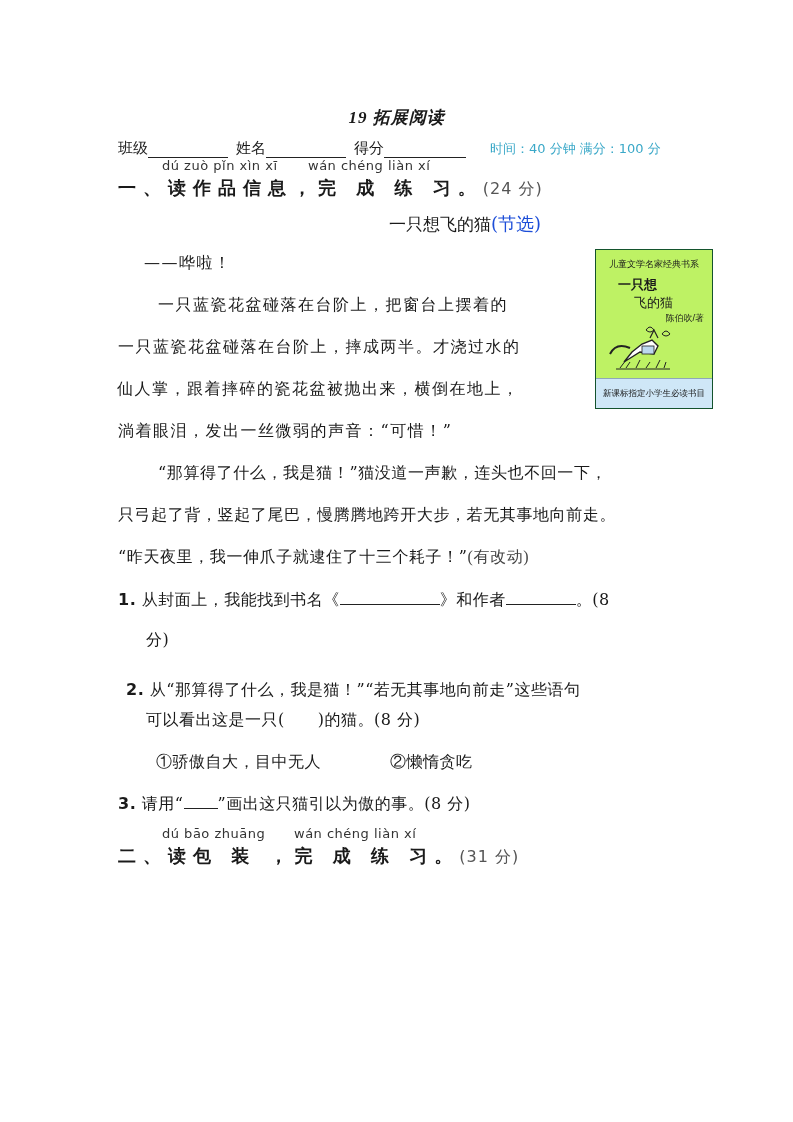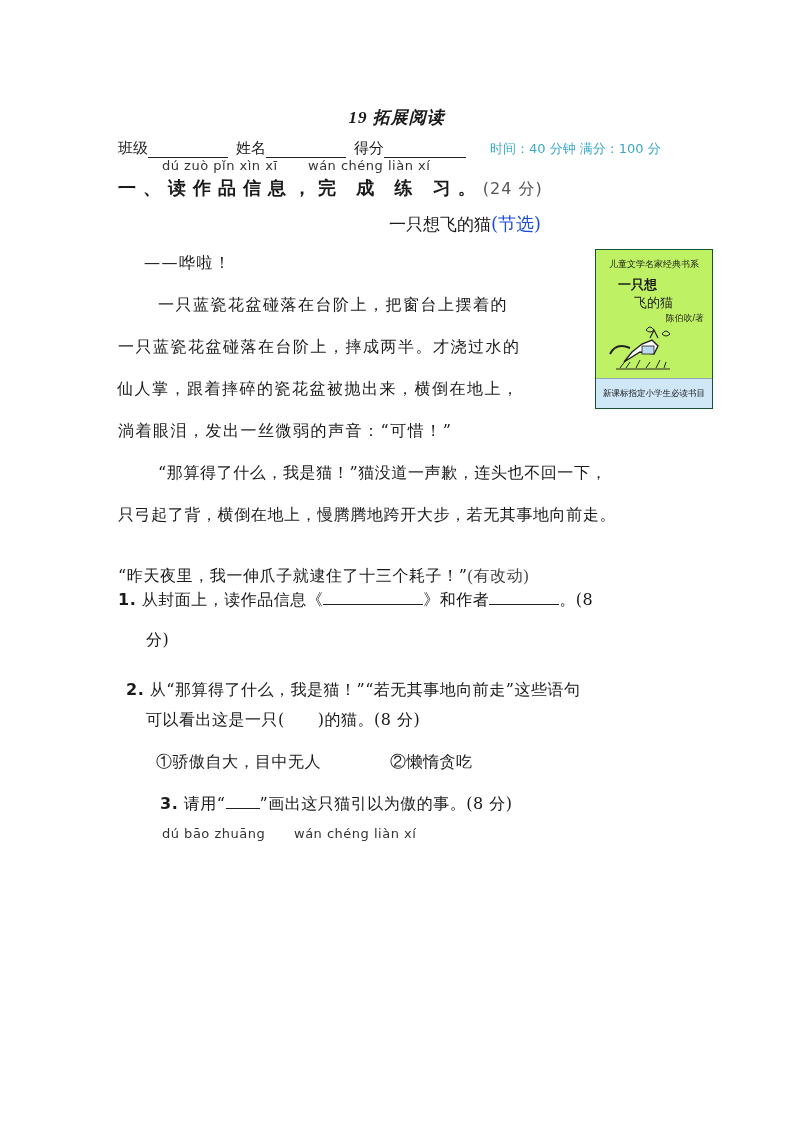--- a/index.html
+++ b/index.html
@@ -75,22 +75,22 @@
 <div class="abs passage-title">
   <span>一只想飞的猫</span><span class="sub">(节选)</span>
 </div>
 
 <div class="abs p-line" style="left:144px; top:253px;">——哗啦！</div>
 <div class="abs p-line" style="left:158px; top:295px;">一只蓝瓷花盆碰落在台阶上，把窗台上摆着的</div>
 <div class="abs p-line" style="left:118px; top:337px;">一只蓝瓷花盆碰落在台阶上，摔成两半。才浇过水的</div>
 <div class="abs p-line" style="left:117px; top:379px;">仙人掌，跟着摔碎的瓷花盆被抛出来，横倒在地上，</div>
 <div class="abs p-line" style="left:118px; top:421px;">淌着眼泪，发出一丝微弱的声音：“可惜！”</div>
 <div class="abs p-line" style="left:158px; top:463px; letter-spacing:0.6px;">“那算得了什么，我是猫！”猫没道一声歉，连头也不回一下，</div>
-<div class="abs p-line" style="left:118px; top:505px; letter-spacing:0.6px;">只弓起了背，横倒在地上，慢腾腾地跨开大步，若无其事地向前走。</div>
-<div class="abs p-line" style="left:118px; top:547px; letter-spacing:0.6px;margin-top:19px;">
+<div class="abs p-line" style="left:118px; top:505px; letter-spacing:0.6px;">只弓起了背，竖起了尾巴，慢腾腾地跨开大步，若无其事地向前走。</div>
+<div class="abs p-line" style="left:118px; top:547px; letter-spacing:0.6px;">
   <span>“昨天夜里，我一伸爪子就逮住了十三个耗子！”</span><span style="font-family:'Liberation Serif',serif; color:#444;">(有改动)</span>
 </div>
 
 <div class="abs book-cover">
   <div class="bc-series">儿童文学名家经典书系</div>
   <div class="bc-title1">一只想</div>
   <div class="bc-title2">飞的猫</div>
   <div class="bc-author">陈伯吹/著</div>
   <svg class="bc-art" viewBox="0 0 70 48">
     <path d="M4 30 Q10 18 24 24" stroke="#222" stroke-width="2" fill="none"></path>
@@ -100,33 +100,36 @@
     <path d="M40 6 Q44 0 48 6 Q44 10 40 6Z" fill="none" stroke="#222" stroke-width="1"></path>
     <path d="M56 10 Q60 4 64 10 Q60 14 56 10Z" fill="none" stroke="#222" stroke-width="1"></path>
     <path d="M14 44 L20 36 M20 44 L24 38 M30 44 L34 36 M40 44 L44 38 M50 44 L54 36 M58 44 L60 38" stroke="#222" stroke-width="1"></path>
     <line x1="10" y1="45" x2="64" y2="45" stroke="#222" stroke-width="1"></line>
   </svg>
   <div class="bc-band">新课标指定小学生必读书目</div>
 </div>
 
 <div class="abs q-line" style="left:118px; top:590px;">
   <span class="q-num">1.</span>
-  <span>从封面上，读作品信息《</span><span class="fill" style="width:100px"></span><span>》和作者</span><span class="fill" style="width:70px"></span><span>。(8</span>
+  <span>从封面上，我能找到书名《</span><span class="fill" style="width:100px"></span><span>》和作者</span><span class="fill" style="width:70px"></span><span>。(8</span>
 </div>
 <div class="abs q-line" style="left:146px; top:630px;">分)</div>
 
 <div class="abs q-line" style="left:118px; top:680px;margin-left:8px;">
   <span class="q-num">2.</span>
   <span>从“那算得了什么，我是猫！”“若无其事地向前走”这些语句</span>
 </div>
 <div class="abs q-line" style="left:146px; top:710px;">可以看出这是一只(　　)的猫。(8 分)</div>
 <div class="abs q-line" style="left:156px; top:752px;">①骄傲自大，目中无人</div>
 <div class="abs q-line" style="left:390px; top:752px;">②懒惰贪吃</div>
 
-<div class="abs q-line" style="left:118px; top:794px;margin-left:42px;">
+<div class="abs q-line" style="left:118px; top:794px;">
   <span class="q-num">3.</span>
   <span>请用“</span><span class="fill" style="width:34px"></span><span>”画出这只猫引以为傲的事。(8 分)</span>
 </div>
 
 <div class="abs section-head" style="top:826px; width:560px; height:44px;">
   <span class="pinyin" style="left:44px; top:0;">dú  bāo zhuāng</span>
   <span class="pinyin" style="left:176px; top:0;">wán chéng liàn  xí</span>
+  <div class="head-line" style="left:0; top:18px;">
+    <span>二、读包 装 ，完 成 练 习。</span><span class="score">(31 分)</span>
+  </div>
 </div>
 
 </body></html>

